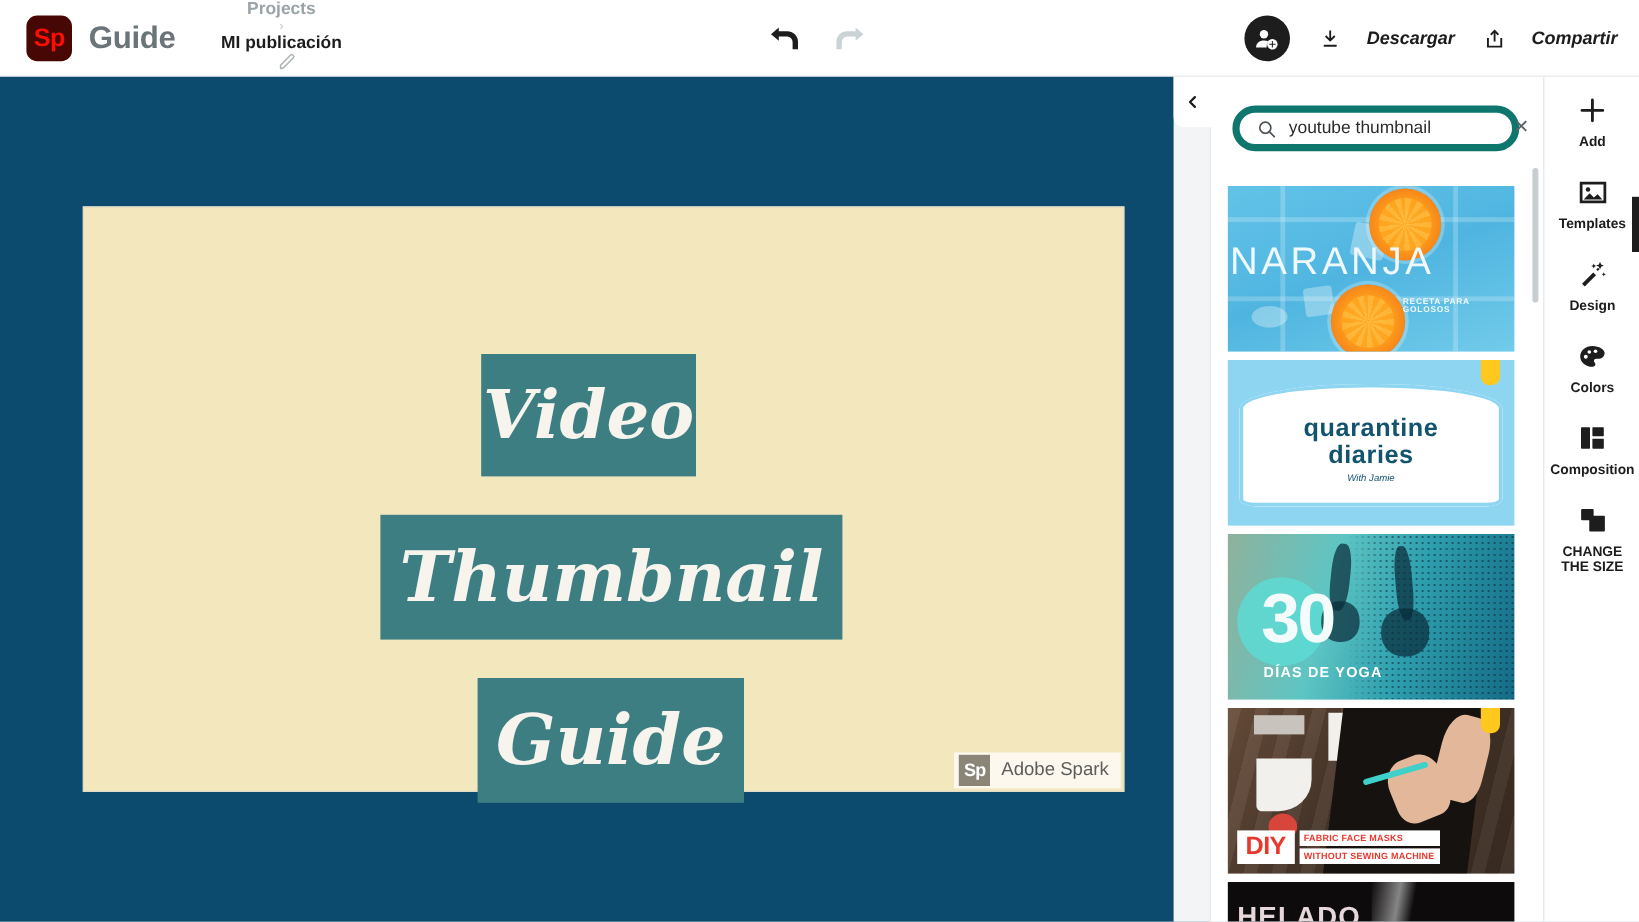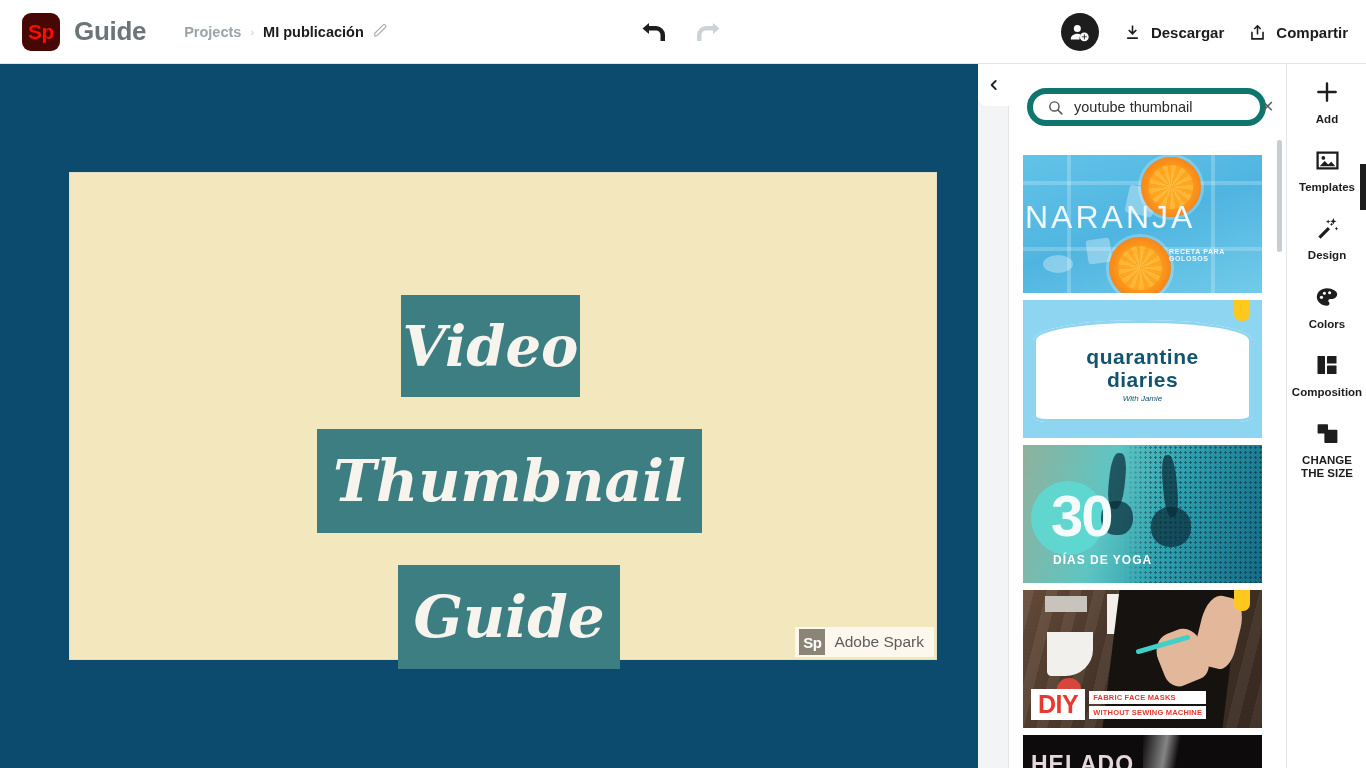--- a/index.html
+++ b/index.html
@@ -26,20 +26,21 @@
     color: #fa0f00; font-weight: bold; font-size: 21px;
     letter-spacing: -0.5px; font-family: "Liberation Sans", sans-serif;
   }
   .brand-title {
     margin-left: 14px; font-size: 26px; font-weight: bold;
     color: #6b7478; letter-spacing: -0.3px;
   }
   .breadcrumb {
     display: flex; align-items: center; margin-left: 38px;
     font-size: 14.5px;
+    flex-direction: column;
   }
   .bc-projects { color: #9aa3a7; font-weight: bold; }
   .bc-sep { color: #c3cace; margin: 0 9px; font-size: 11px; }
   .bc-current { color: #1c1c1c; font-weight: bold; }
   .pencil-icon { margin-left: 9px; opacity: .55; }
 
   .history {
     position: absolute; left: 636px; top: 13px;
     display: flex; align-items: center; gap: 14px;
   }
@@ -48,22 +49,22 @@
   .top-right {
     position: absolute; right: 18px; top: 0; height: 64px;
     display: flex; align-items: center; gap: 24px;
   }
   .avatar-btn {
     width: 38px; height: 38px; border-radius: 50%;
     background: #1d1d1d; display: flex; align-items: center;
     justify-content: center; cursor: pointer;
   }
   .tb-action {
-    display: flex; align-items: center; gap: 9px;
-    font-size: 15px; font-weight: bold; color: #1c1c1c; cursor: pointer;
+    display: flex; align-items: center; gap: 21px;
+    font-size: 15px; font-weight: bold; color: #1c1c1c; cursor: pointer; font-style: italic;
   }
 
   
   .workspace {
     position: absolute; top: 64px; left: 0;
     width: 978px; height: 704px;
     background: #0c4a6e;
   }
   .canvas {
     position: absolute; left: 69px; top: 108px;
@@ -230,21 +231,21 @@
   }
   .diy-hand {
     position: absolute; background: #e2b79a; border-radius: 38% 38% 30% 30%;
   }
   .diy-paper { position: absolute; background: #f2f0ec; }
   .diy-label {
     position: absolute; left: 8px; bottom: 8px; display: flex; align-items: stretch;
   }
   .diy-box {
     background: #ffffff; color: #e8392f; font-weight: bold;
-    font-size: 25px; padding: 1px 7px; display: flex; align-items: center;
+    font-size: 21px; padding: 1px 7px; display: flex; align-items: center;
     letter-spacing: -.5px;
   }
   .diy-lines { margin-left: 4px; display: flex; flex-direction: column; gap: 2px; justify-content: center; }
   .diy-line {
     background: #ffffff; color: #e8392f; font-weight: bold;
     font-size: 7.5px; padding: 2px 4px; letter-spacing: .2px;
   }
 
   
   .t-helado { background: #0d0b0c; height: 38px; }

